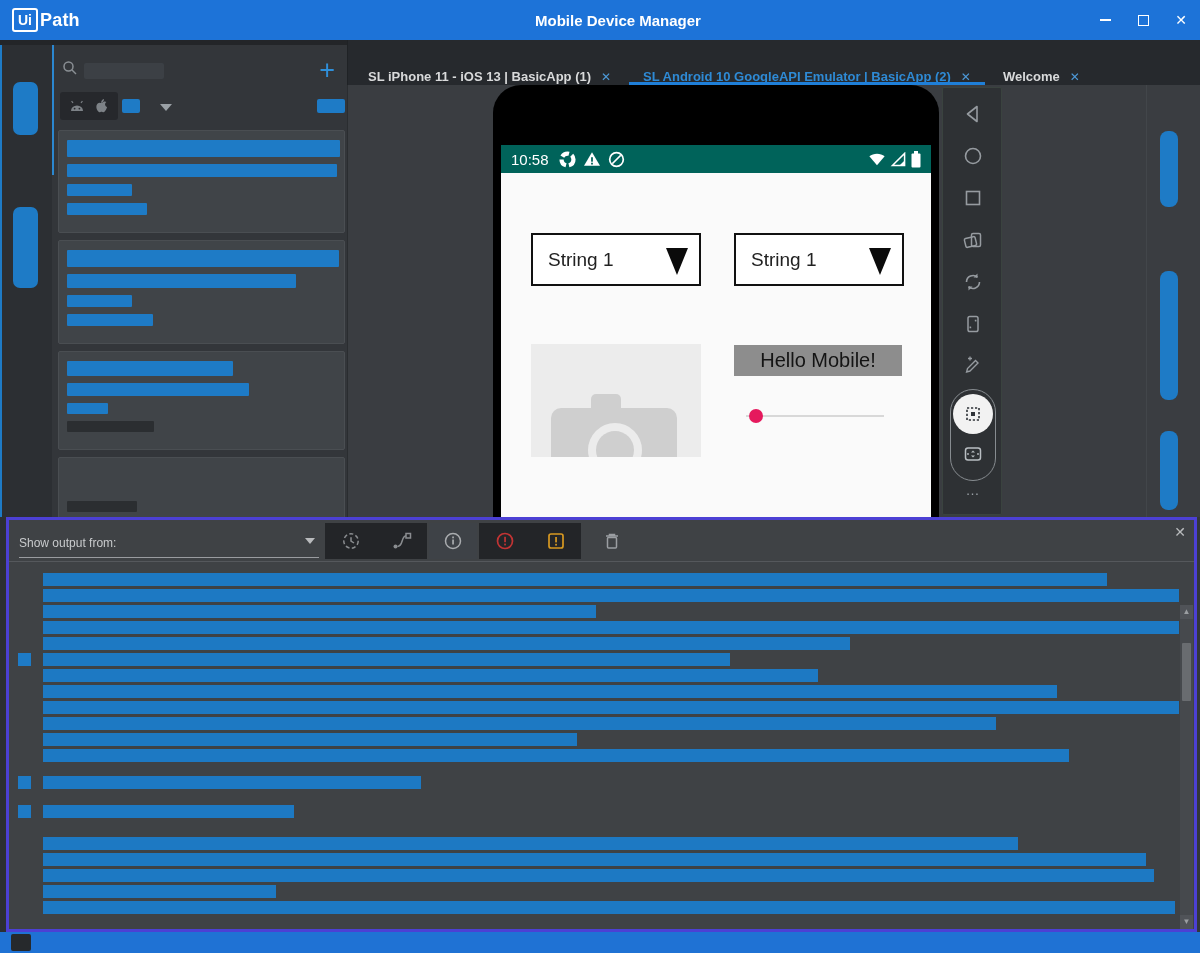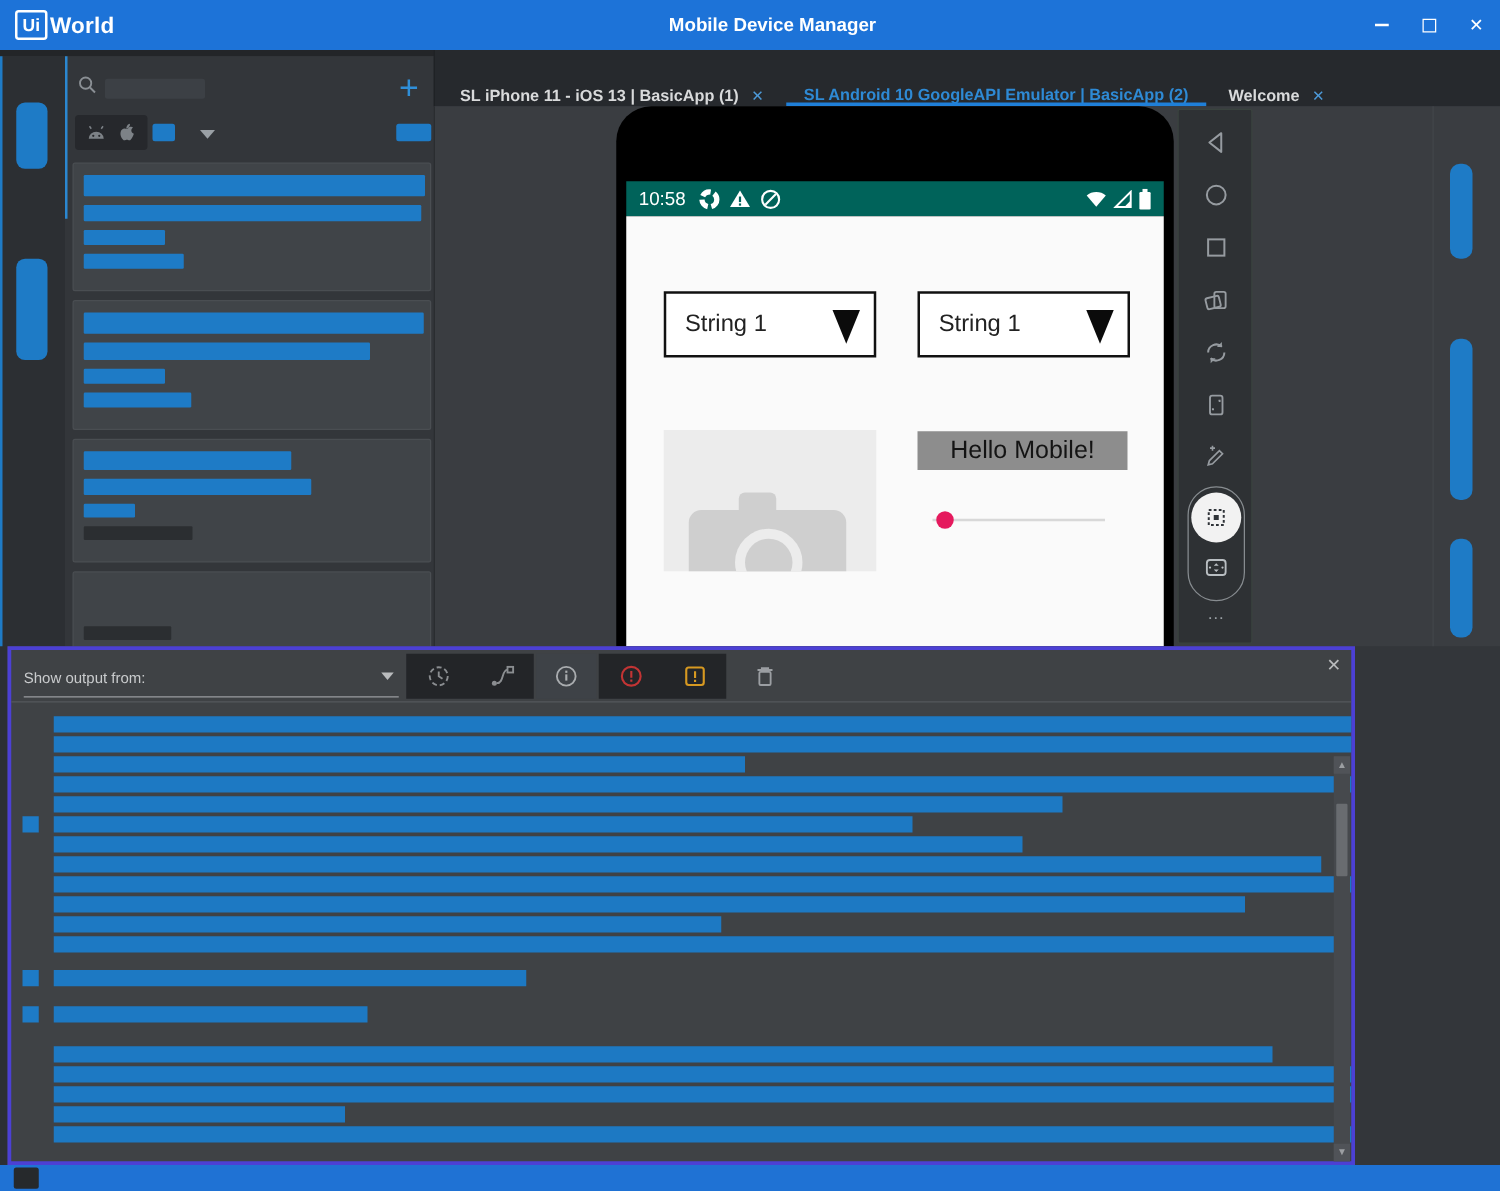--- a/index.html
+++ b/index.html
@@ -44,21 +44,21 @@
     margin-bottom:7px; padding:9px 8px 10px 8px; }
   .bar { background:#1e7bc6; border-radius:1px; margin-bottom:7px; }
   .bar.dark { background:#2b2e31; }
 
   
   .tabstrip { position:absolute; left:347px; top:40px; width:853px; height:45px;
     background:#26292d; display:flex; align-items:stretch; padding-left:4px; border-left:1px solid #1f2225; }
   .tab { position:relative; display:flex; align-items:center; gap:10px; padding:0 16px;
     color:#d9dadb; font-size:13px; font-weight:bold;margin-top:28px; }
   .tab .close { color:#4d9ad9; font-size:12px; font-weight:normal; }
-  .tab.active { color:#2e8ad5;flex-direction:column; }
+  .tab.active { color:#2e8ad5; }
   .tab.active::after { content:""; position:absolute; left:2px; right:2px; bottom:0; height:3px; background:#1f7fd8; }
 
   
   .emu { position:absolute; left:347px; top:85px; width:853px; height:432px; background:#3a3d41; border-left:1px solid #2a2d30; }
   .phone { position:absolute; left:145px; top:0; width:446px; height:432px;
     background:#000; border-radius:28px 28px 0 0; }
   .screen { position:absolute; left:8px; top:60px; width:430px; height:372px; display:flex; flex-direction:column; }
   .statusbar { height:28px; background:#00635a; color:#fff; display:flex; align-items:center; padding:0 10px; }
   .statusbar .time { font-size:15px; margin-right:10px; }
   .sb-icons-left { display:flex; align-items:center; gap:7px; }
@@ -91,21 +91,21 @@
     border:1px solid #878c90; border-radius:23px; }
   .sel-circle { position:absolute; left:10px; top:306px; width:40px; height:40px;
     background:#f2f2f2; border-radius:50%; display:flex; align-items:center; justify-content:center; }
   .more-dots { position:absolute; left:0; width:60px; top:394px; text-align:center; color:#9aa0a5; font-size:14px; letter-spacing:1px; }
 
   
   .right-rail { position:absolute; left:798px; top:0; width:55px; height:432px; border-left:1px solid #42464a; }
   .rr-pill { position:absolute; left:13px; width:18px; background:#1e7bc6; border-radius:8px; }
 
   
-  .output { position:absolute; left:6px; top:517px; width:1078px; height:415px;
+  .output { position:absolute; left:6px; top:517px; width:1191px; height:415px;
     border:3px solid #4c40d4; background:#3f4245; z-index:5; }
   .out-header { position:relative; height:42px; border-bottom:1px solid #55585c; }
   .out-filter { position:absolute; left:10px; top:13px; width:300px; border-bottom:1px solid #9a9ca0; padding-bottom:6px; }
   .out-filter .lbl { font-size:12px; color:#c9cbcd; }
   .out-filter .caret { position:absolute; right:4px; top:5px; width:0; height:0;
     border-left:5px solid transparent; border-right:5px solid transparent; border-top:6px solid #b9bbbd; }
   .btn-group { position:absolute; top:3px; height:36px; background:#232528; display:flex; align-items:center; }
   .tool-btn { width:51px; height:36px; display:flex; align-items:center; justify-content:center; }
   .g1 { left:316px; width:102px; }
   .g-info { left:420px; width:48px; background:#3e4247; }
@@ -129,21 +129,21 @@
   svg { display:block; }
 </style>
 </head>
 <body>
 
 <div id="stage">
 
   <div class="titlebar">
     <div class="logo">
       <div class="logo-box">Ui</div>
-      <div class="logo-path">World</div>
+      <div class="logo-path">Path</div>
     </div>
     <div class="win-title">Mobile Device Manager</div>
     <div class="win-controls">
       <div class="win-btn">
           <div class="min-glyph"></div>
         </div>
       <div class="win-btn">
           <div class="max-glyph"></div>
         </div>
       <div class="win-btn">✕</div>

